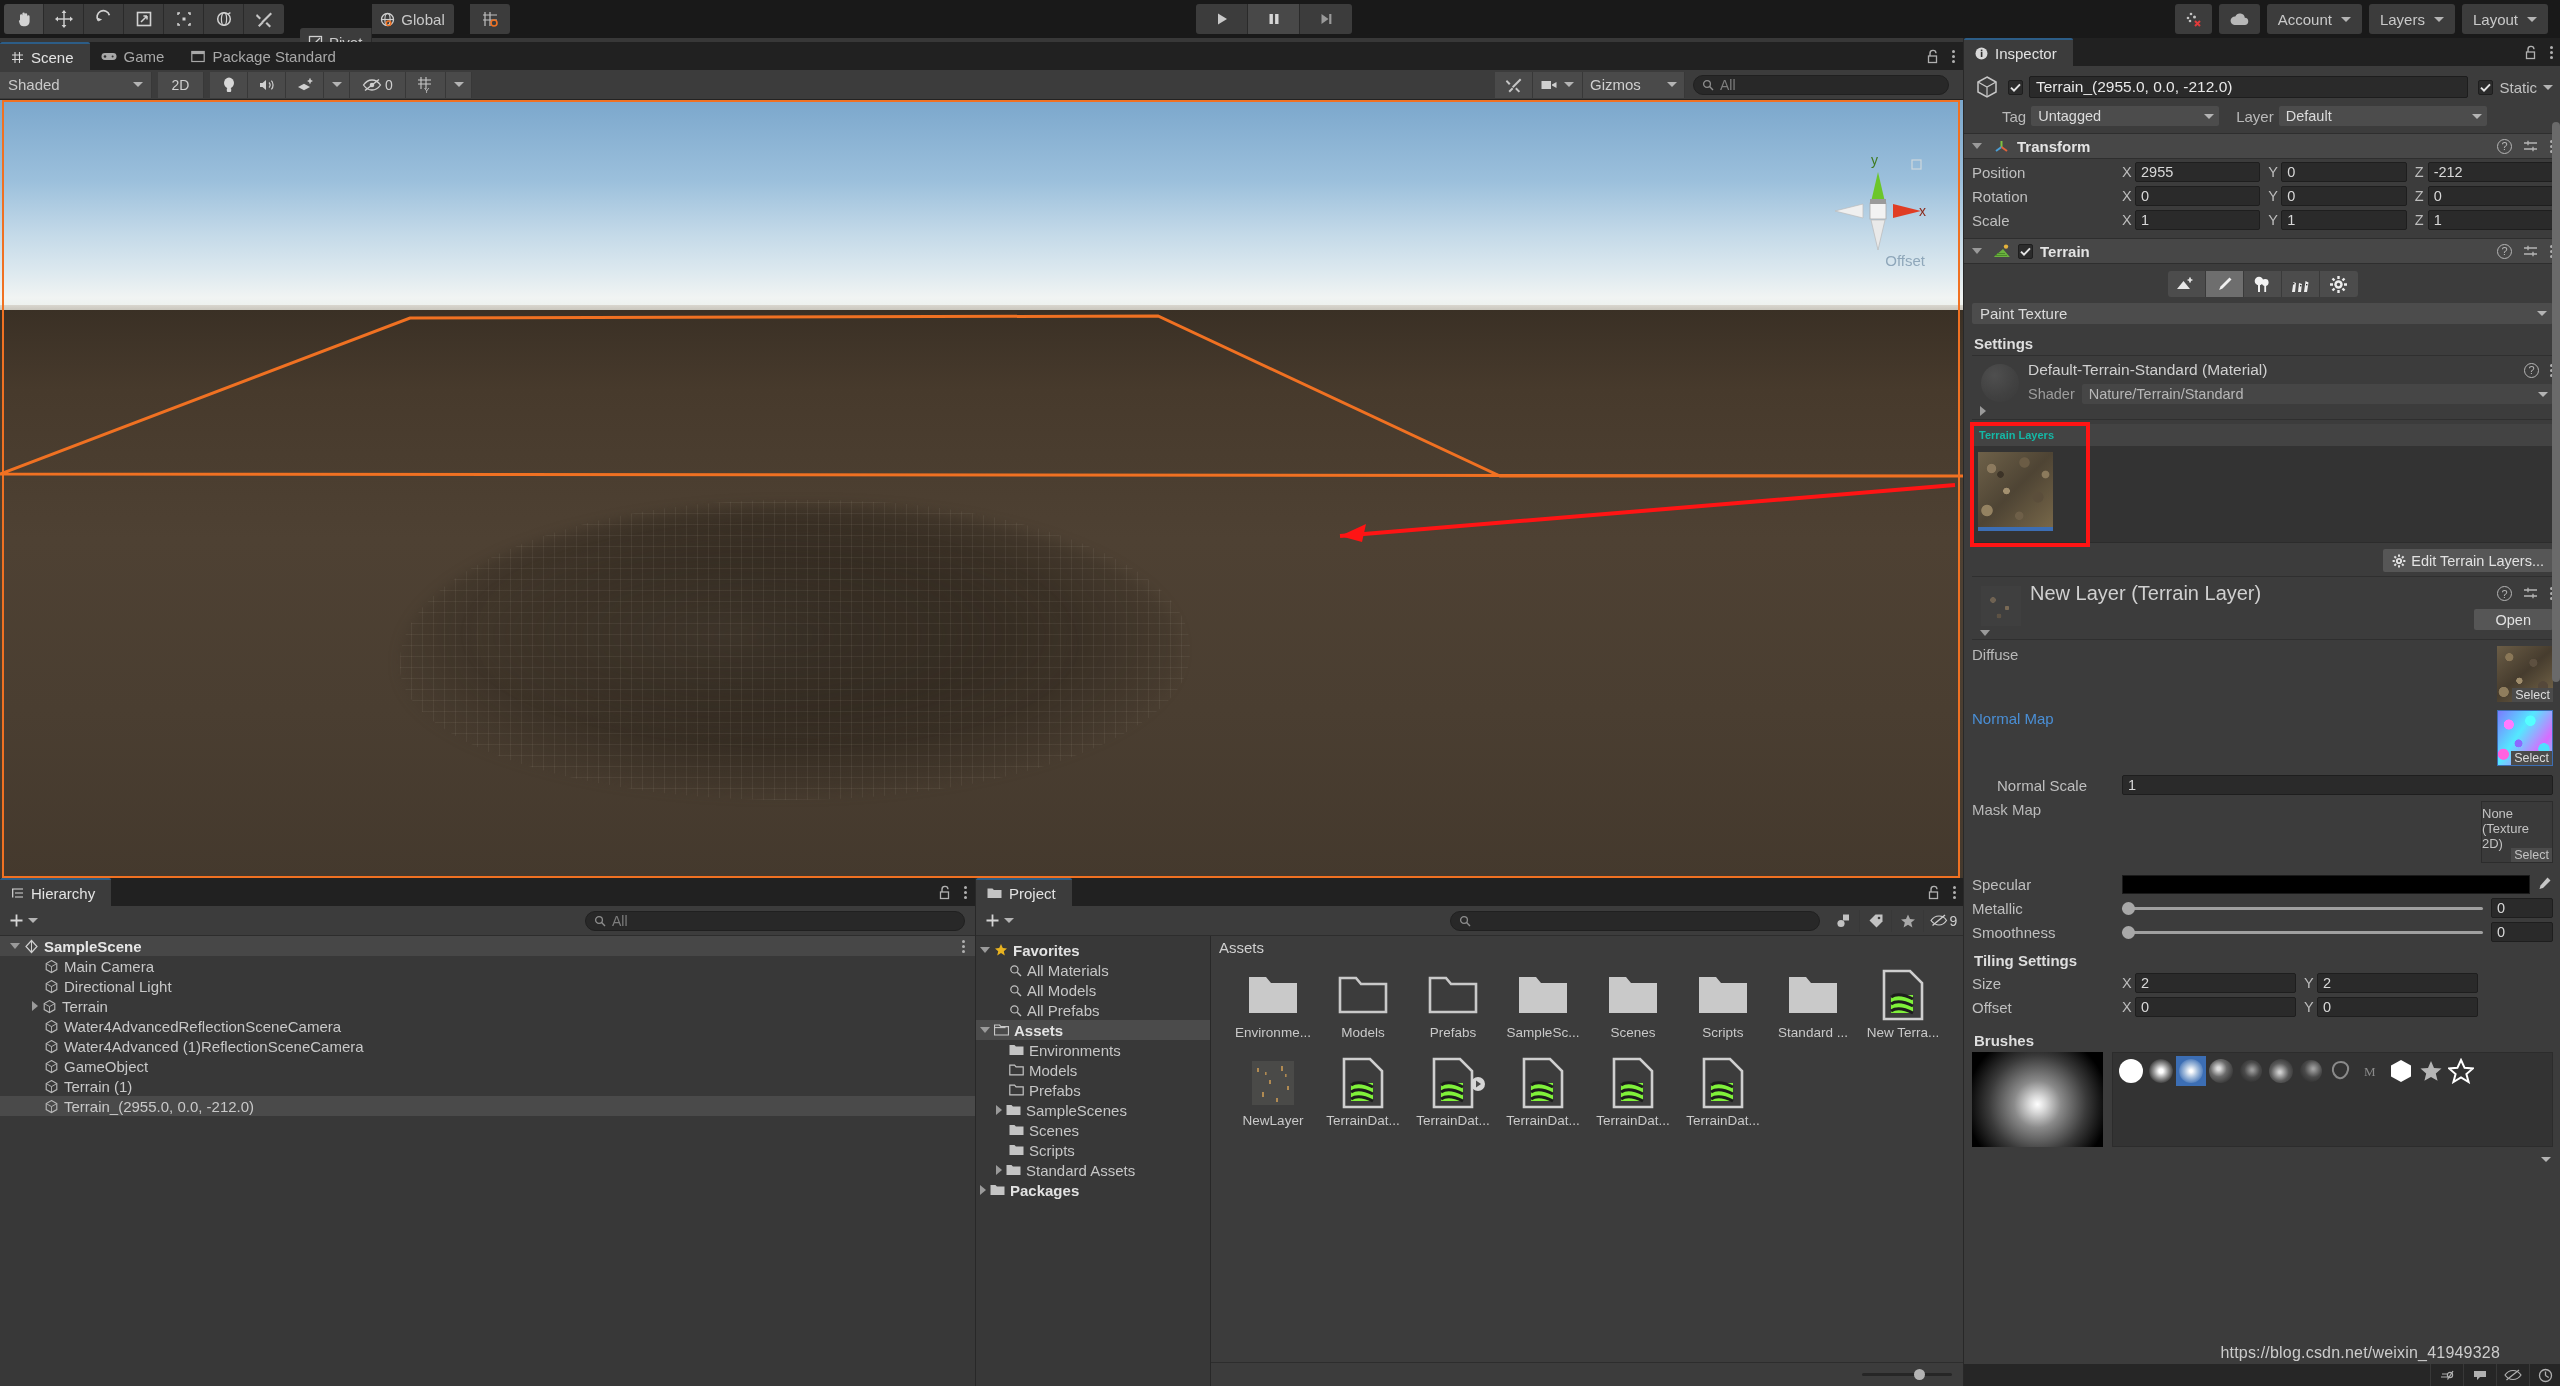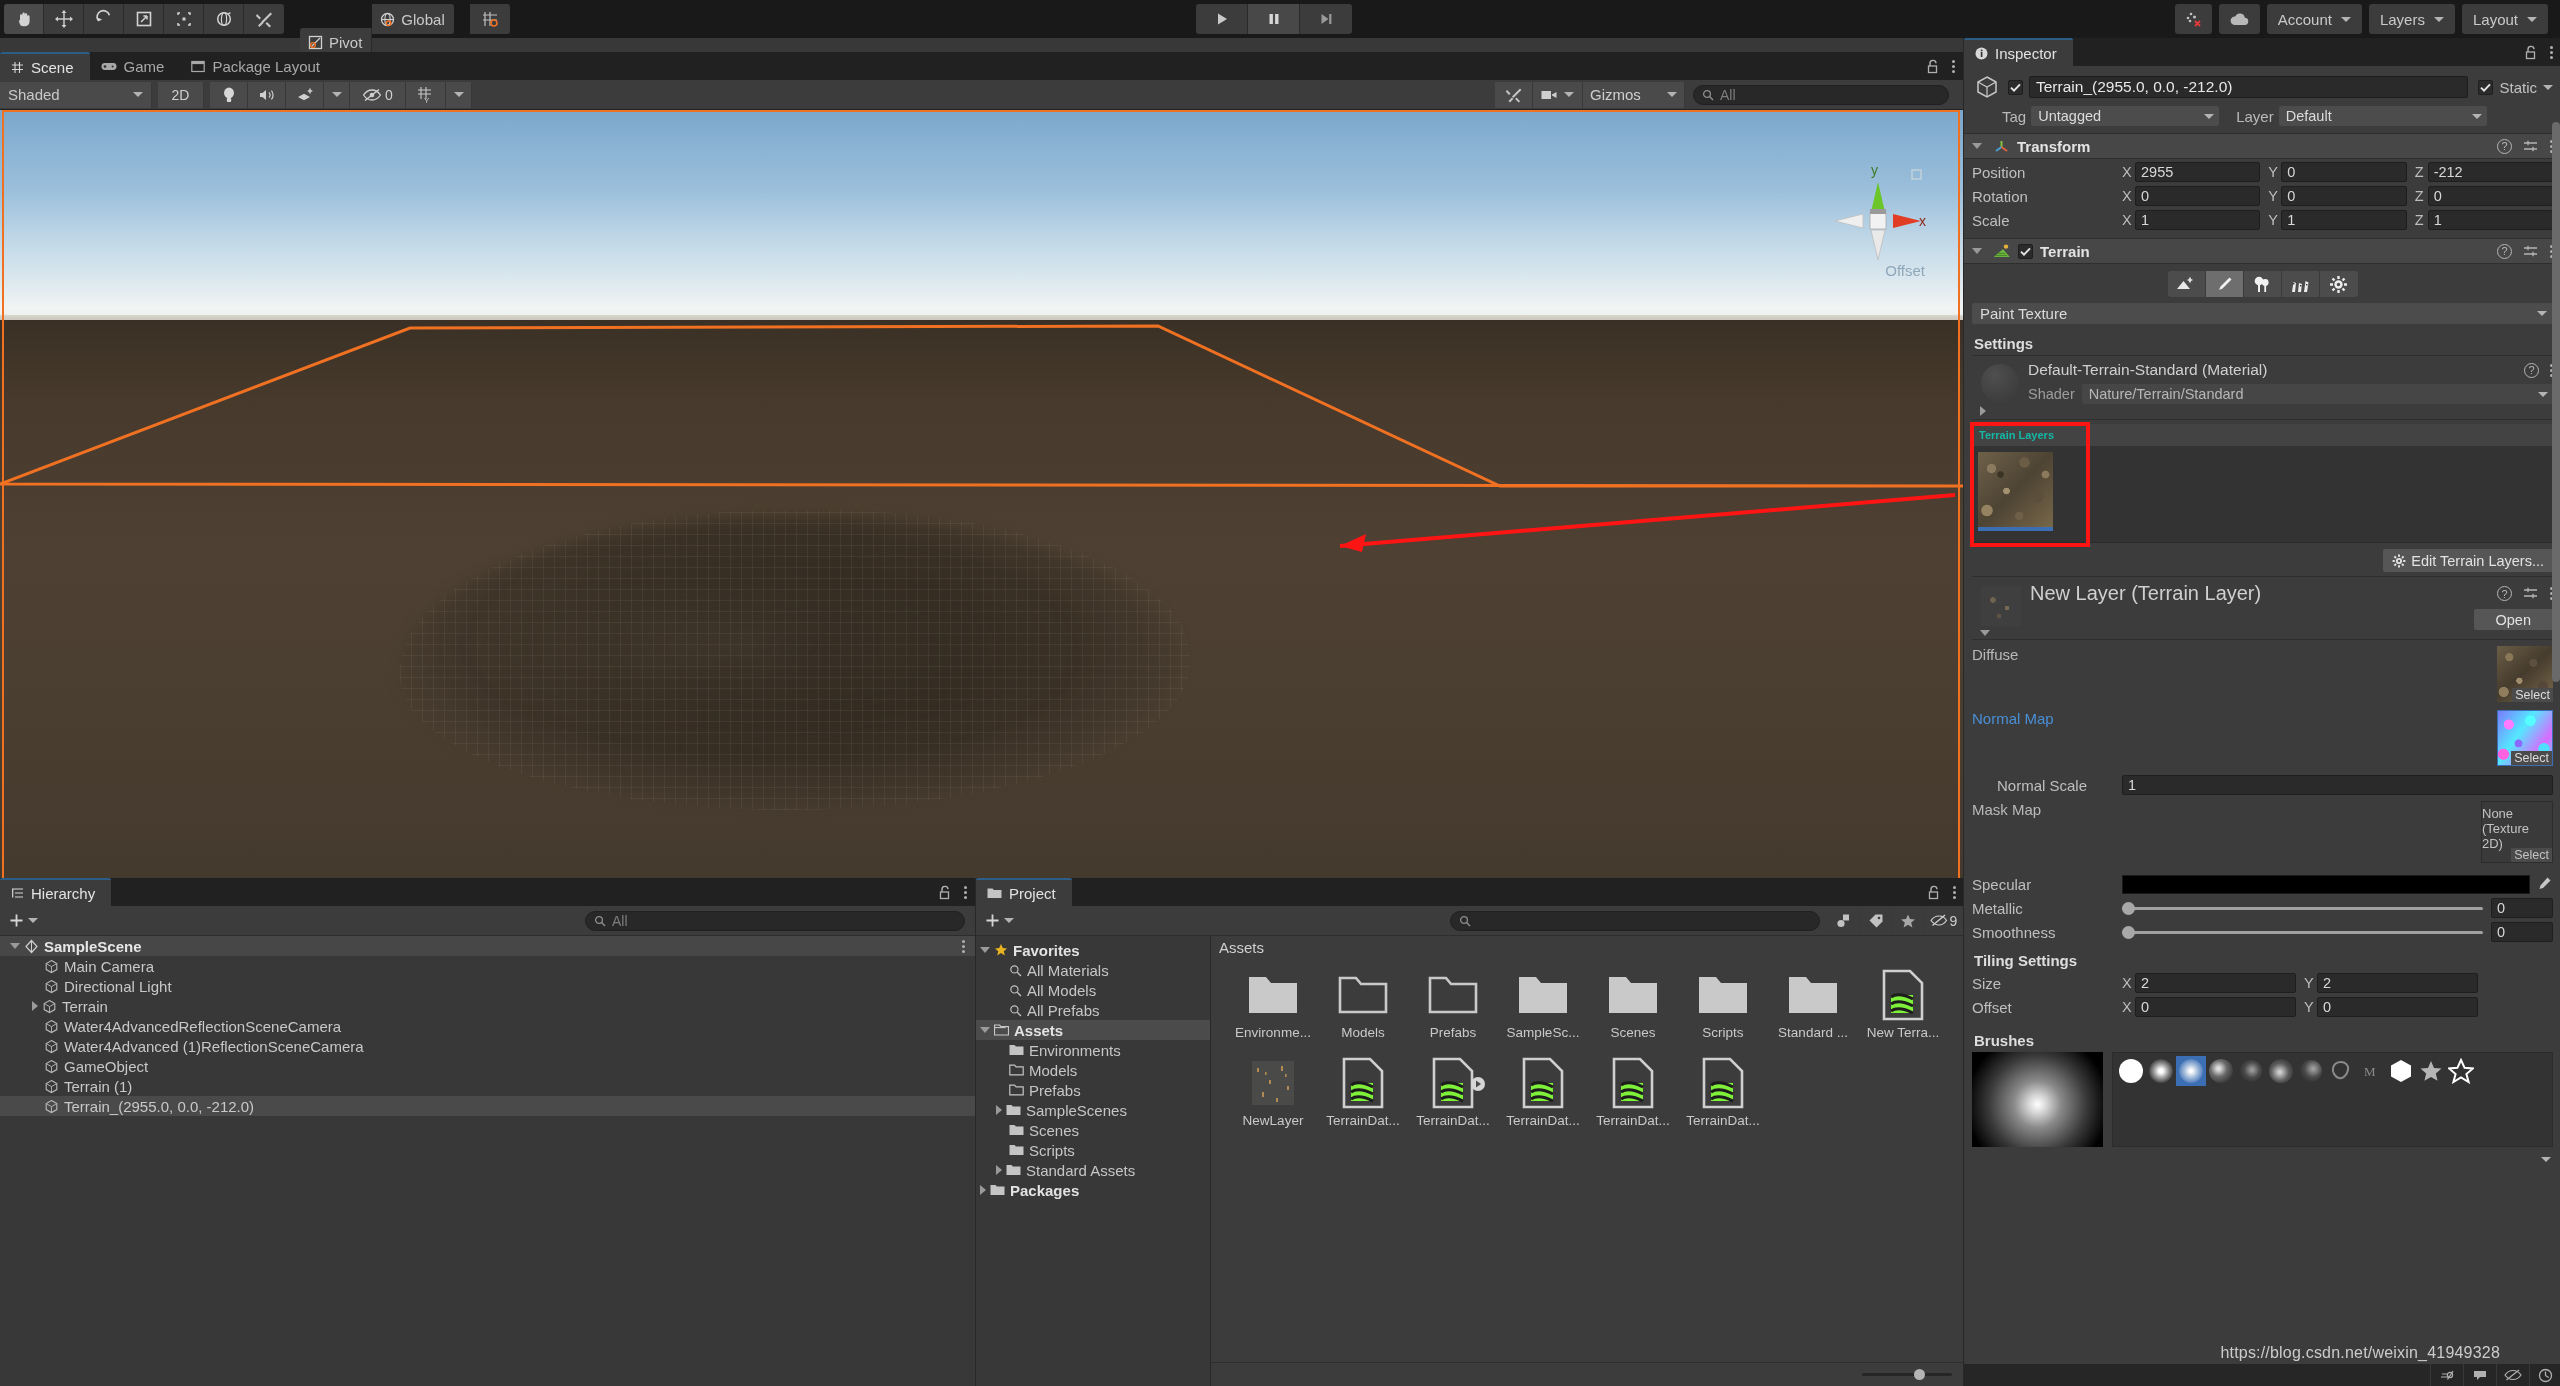--- a/index.html
+++ b/index.html
@@ -72,21 +72,21 @@
     border-top: 2px solid #2c5d87; border-radius: 2px 2px 0 0;
   }
   .ptab-right {
     position: absolute; right: 8px; top: 0; height: 28px; display: flex;
     align-items: center; gap: 12px;
   }
   .kebab { display:flex; flex-direction:column; gap:2px; cursor:pointer; }
   .kebab i { width:3px;height:3px;background:#b0b0b0;border-radius:50%; display:block;}
 
   
-  #sceneView { left:0; top:52px; width:1963px; height:840px; background:#7f1d1d; }
+  #sceneView { left:0; top:42px; width:1963px; height:840px; background:#7f1d1d; }
   .scene-toolbar {
     position:absolute; left:0; top:28px; width:1963px; height:30px;
     background:#3c3c3c; display:flex; align-items:center; border-bottom:1px solid #232323;
   }
   .stb { height:26px; background:#4a4a4a; display:flex; align-items:center;
     justify-content:center; cursor:pointer; border-right:1px solid #383838; }
   .stb-drop { width:152px; padding:0 8px; justify-content:space-between; font-size:15px; color:#c9c9c9;}
   .scene-canvas { position:absolute; left:0; top:58px; width:1963px; height:782px; overflow:hidden; }
   .sky {
     position:absolute; left:0; top:0; width:1963px; height:215px;
@@ -440,21 +440,21 @@
             <circle cx="4" cy="5.5" r="1.3" fill="#2d2d2d"></circle>
             <circle cx="11.6" cy="5.5" r="1" fill="#2d2d2d"></circle>
           </svg>
         <span>Game</span>
       </div>
       <div class="ptab">
         <svg width="14" height="13" viewBox="0 0 14 13">
             <rect x="0.8" y="1.5" width="12.4" height="10" fill="none" stroke="#a8a8a8" stroke-width="1.2"></rect>
             <rect x="0.8" y="1.5" width="12.4" height="2.6" fill="#a8a8a8"></rect>
           </svg>
-        <span>Package Layout</span>
+        <span>Package Standard</span>
       </div>
       <div class="ptab-right">
         <svg width="13" height="15" viewBox="0 0 13 15">
             <path d="M3 7V4.6A3 3 0 019 4.2" stroke="#b0b0b0" stroke-width="1.4" fill="none"></path>
             <rect x="1.5" y="7" width="8" height="6.5" fill="none" stroke="#b0b0b0" stroke-width="1.3"></rect>
           </svg>
         <div class="kebab">
             <i></i>
             <i></i>
             <i></i>

